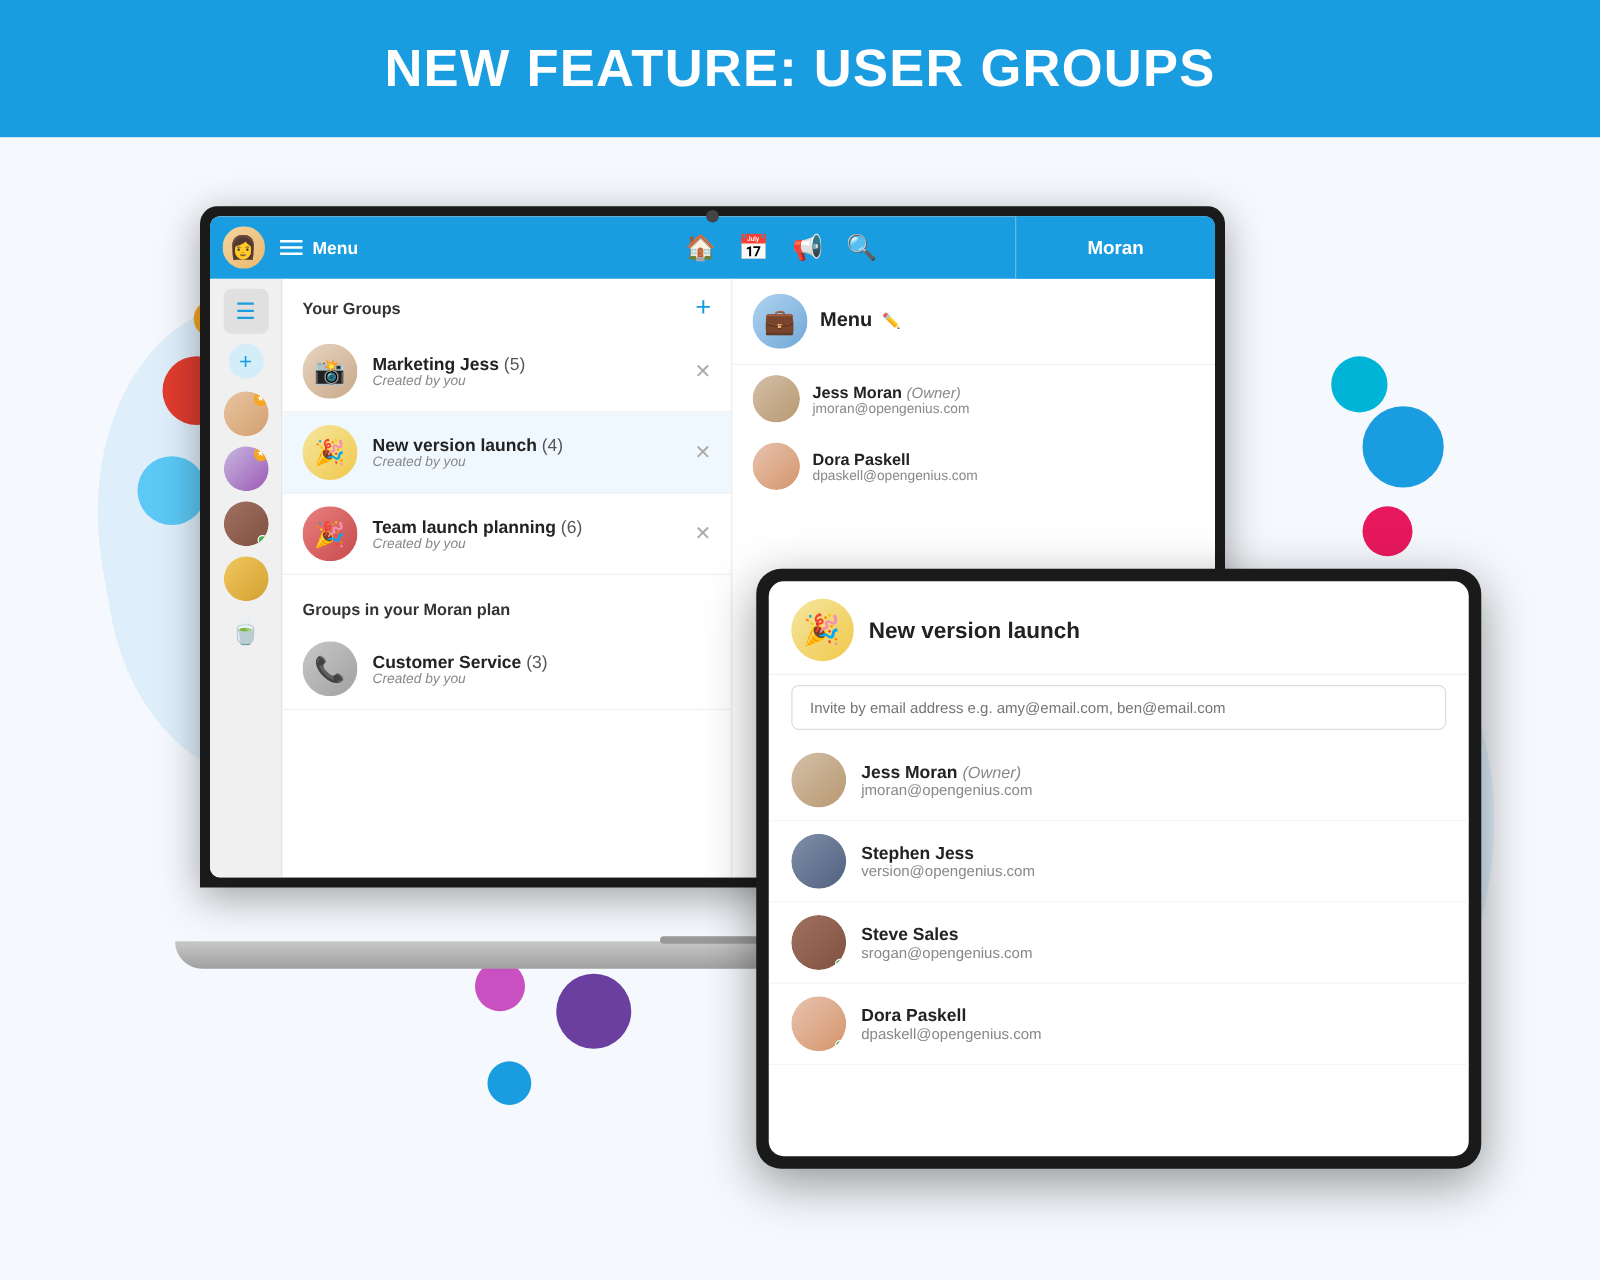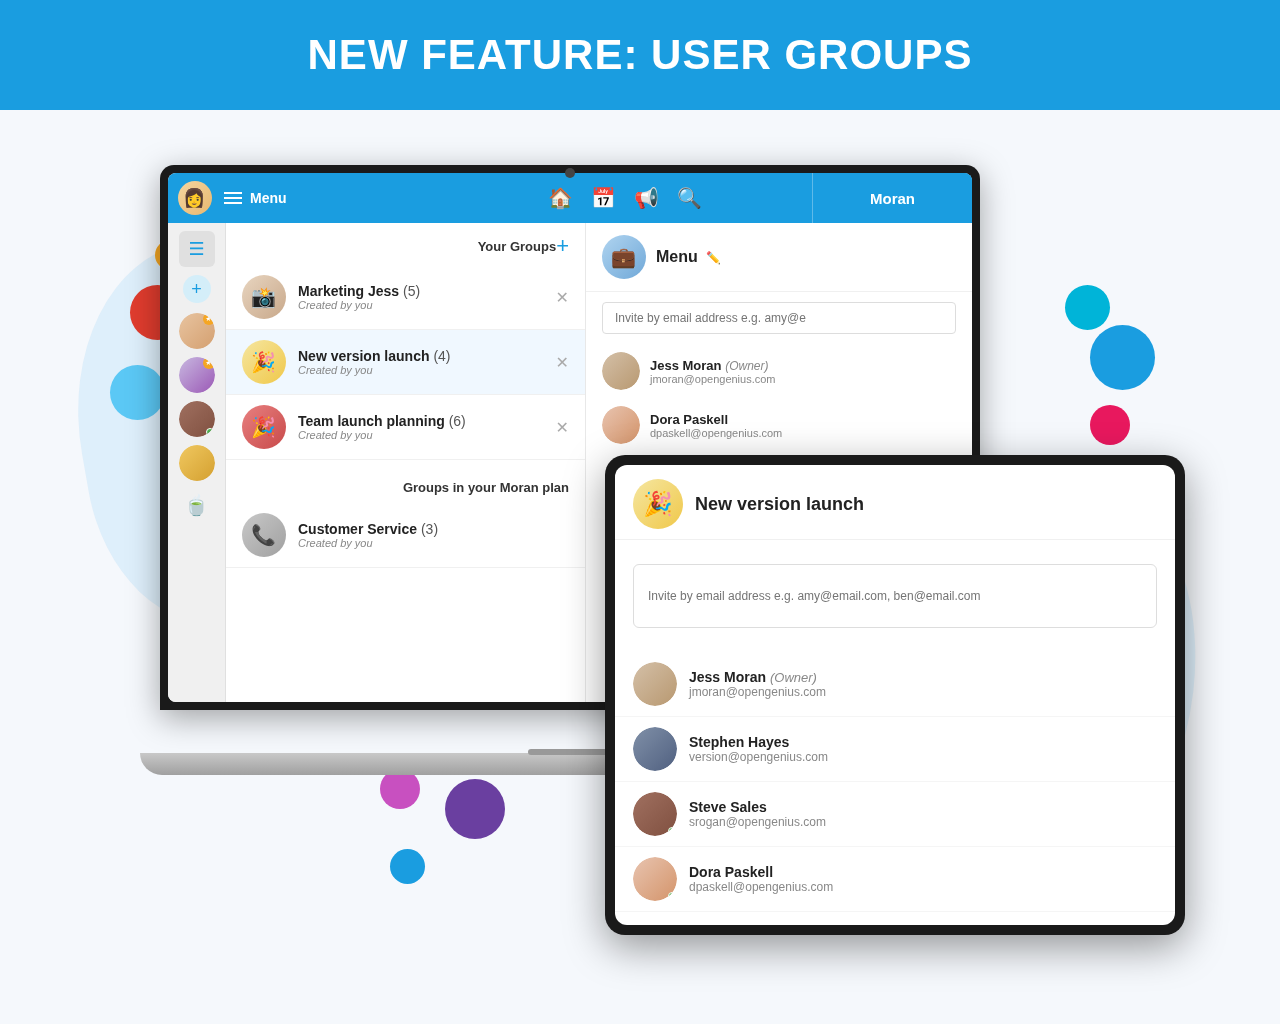--- a/index.html
+++ b/index.html
@@ -273,21 +273,21 @@
     .groups-panel {
       width: 360px;
       border-right: 1px solid #e8e8e8;
       background: #fff;
       overflow-y: auto;
       flex-shrink: 0;
     }
     .groups-section-header {
       display: flex;
       align-items: center;
-      justify-content: flex-end;
+      justify-content: space-between;
       padding: 12px 16px 8px;
     }
     .groups-section-title {
       font-size: 13px;
       font-weight: 700;
       color: #333;
     }
     .add-btn {
       color: #1a9de0;
       font-size: 22px;
@@ -442,22 +442,22 @@
       justify-content: center;
       font-size: 24px;
     }
     .tablet-group-name {
       font-size: 18px;
       font-weight: 800;
       color: #222;
     }
     .tablet-invite {
       width: calc(100% - 36px);
-      margin: 24px 18px;
-      padding: 24px 14px;
+      margin: 8px 18px;
+      padding: 10px 14px;
       border: 1px solid #ddd;
       border-radius: 6px;
       font-size: 12px;
       color: #aaa;
     }
     .tablet-member {
       display: flex;
       align-items: center;
       padding: 10px 18px;
       gap: 12px;
@@ -642,21 +642,20 @@
           <div class="group-detail">
             <div class="group-detail-header">
               <div class="group-detail-avatar">
                 <div style="width:100%;height:100%;display:flex;align-items:center;justify-content:center;font-size:20px; background:linear-gradient(135deg,#b0d4f0,#70a8d8);">💼</div>
               </div>
               <div>
                 <span class="group-detail-name">Menu</span>
                 <span class="edit-pencil">✏️</span>
               </div>
             </div>
-            <input class="invite-input" type="text" placeholder="Invite by email address e.g. amy@e" style="">
             
             <div class="member-item">
               <div class="member-avatar">
                 <div style="width:100%;height:100%;border-radius:50%;background:linear-gradient(135deg,#d4c0a8,#b89870);"></div>
               </div>
               <div>
                 <div class="member-name">
                   <span>Jess Moran</span>
                   <span class="member-owner">(Owner)</span>
                 </div>
@@ -704,21 +703,21 @@
             </div>
             <div class="tablet-member-email">jmoran@opengenius.com</div>
           </div>
         </div>
 
         <div class="tablet-member">
           <div class="tablet-member-avatar">
             <div style="width:100%;height:100%;border-radius:50%;background:linear-gradient(135deg,#8090a8,#506080);"></div>
           </div>
           <div>
-            <div class="tablet-member-name">Stephen Hayes</div>
+            <div class="tablet-member-name">Stephen Jess</div>
             <div class="tablet-member-email">version@opengenius.com</div>
           </div>
         </div>
 
         <div class="tablet-member">
           <div class="tablet-member-avatar" style="position:relative;">
             <div style="width:100%;height:100%;border-radius:50%;background:linear-gradient(135deg,#a07060,#805040);"></div>
             <div class="online-dot"></div>
           </div>
           <div>

